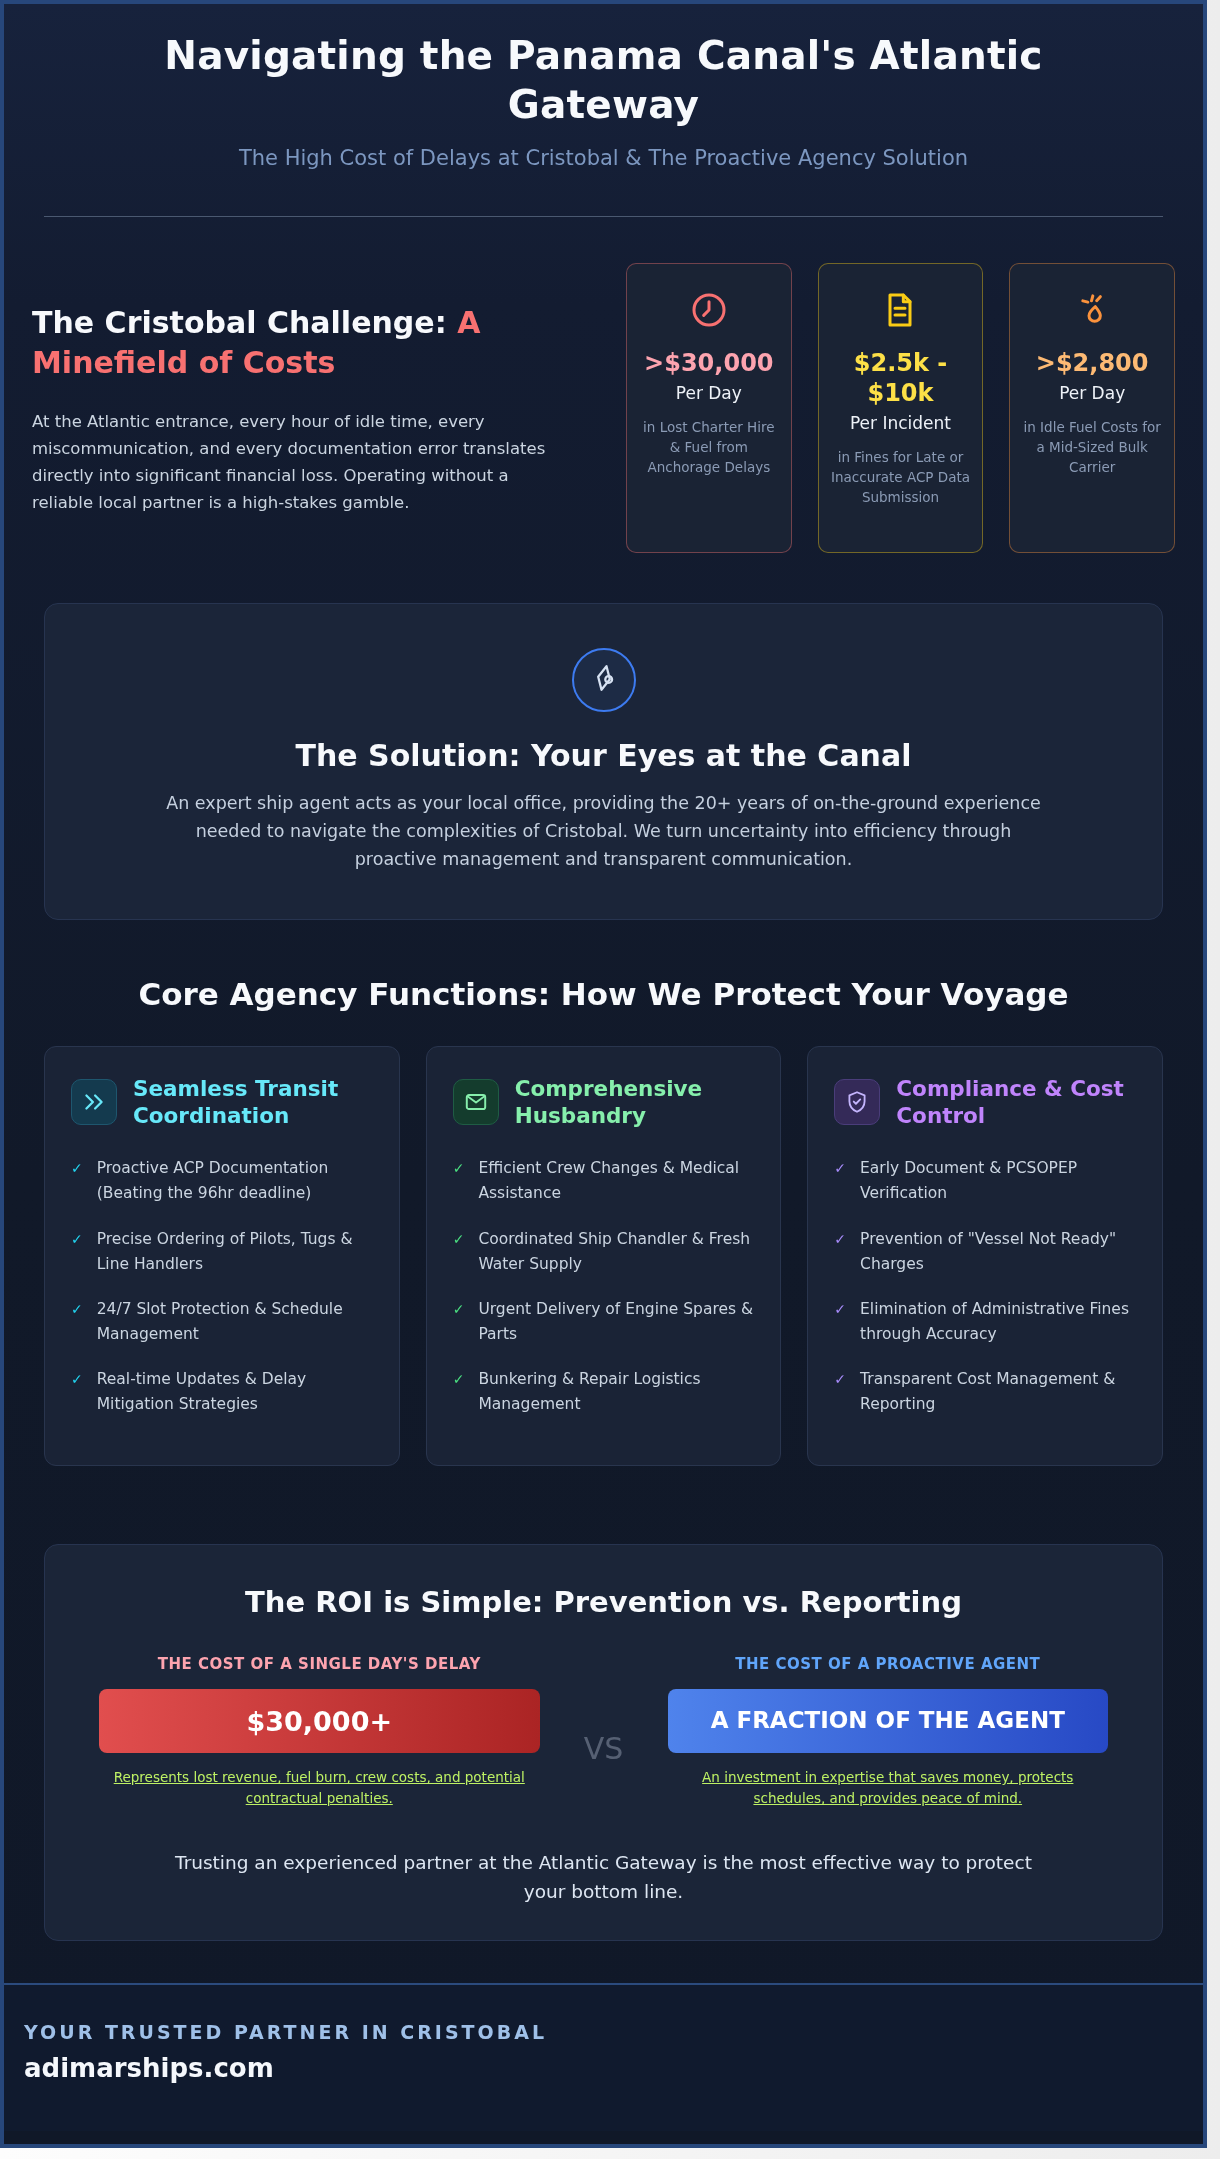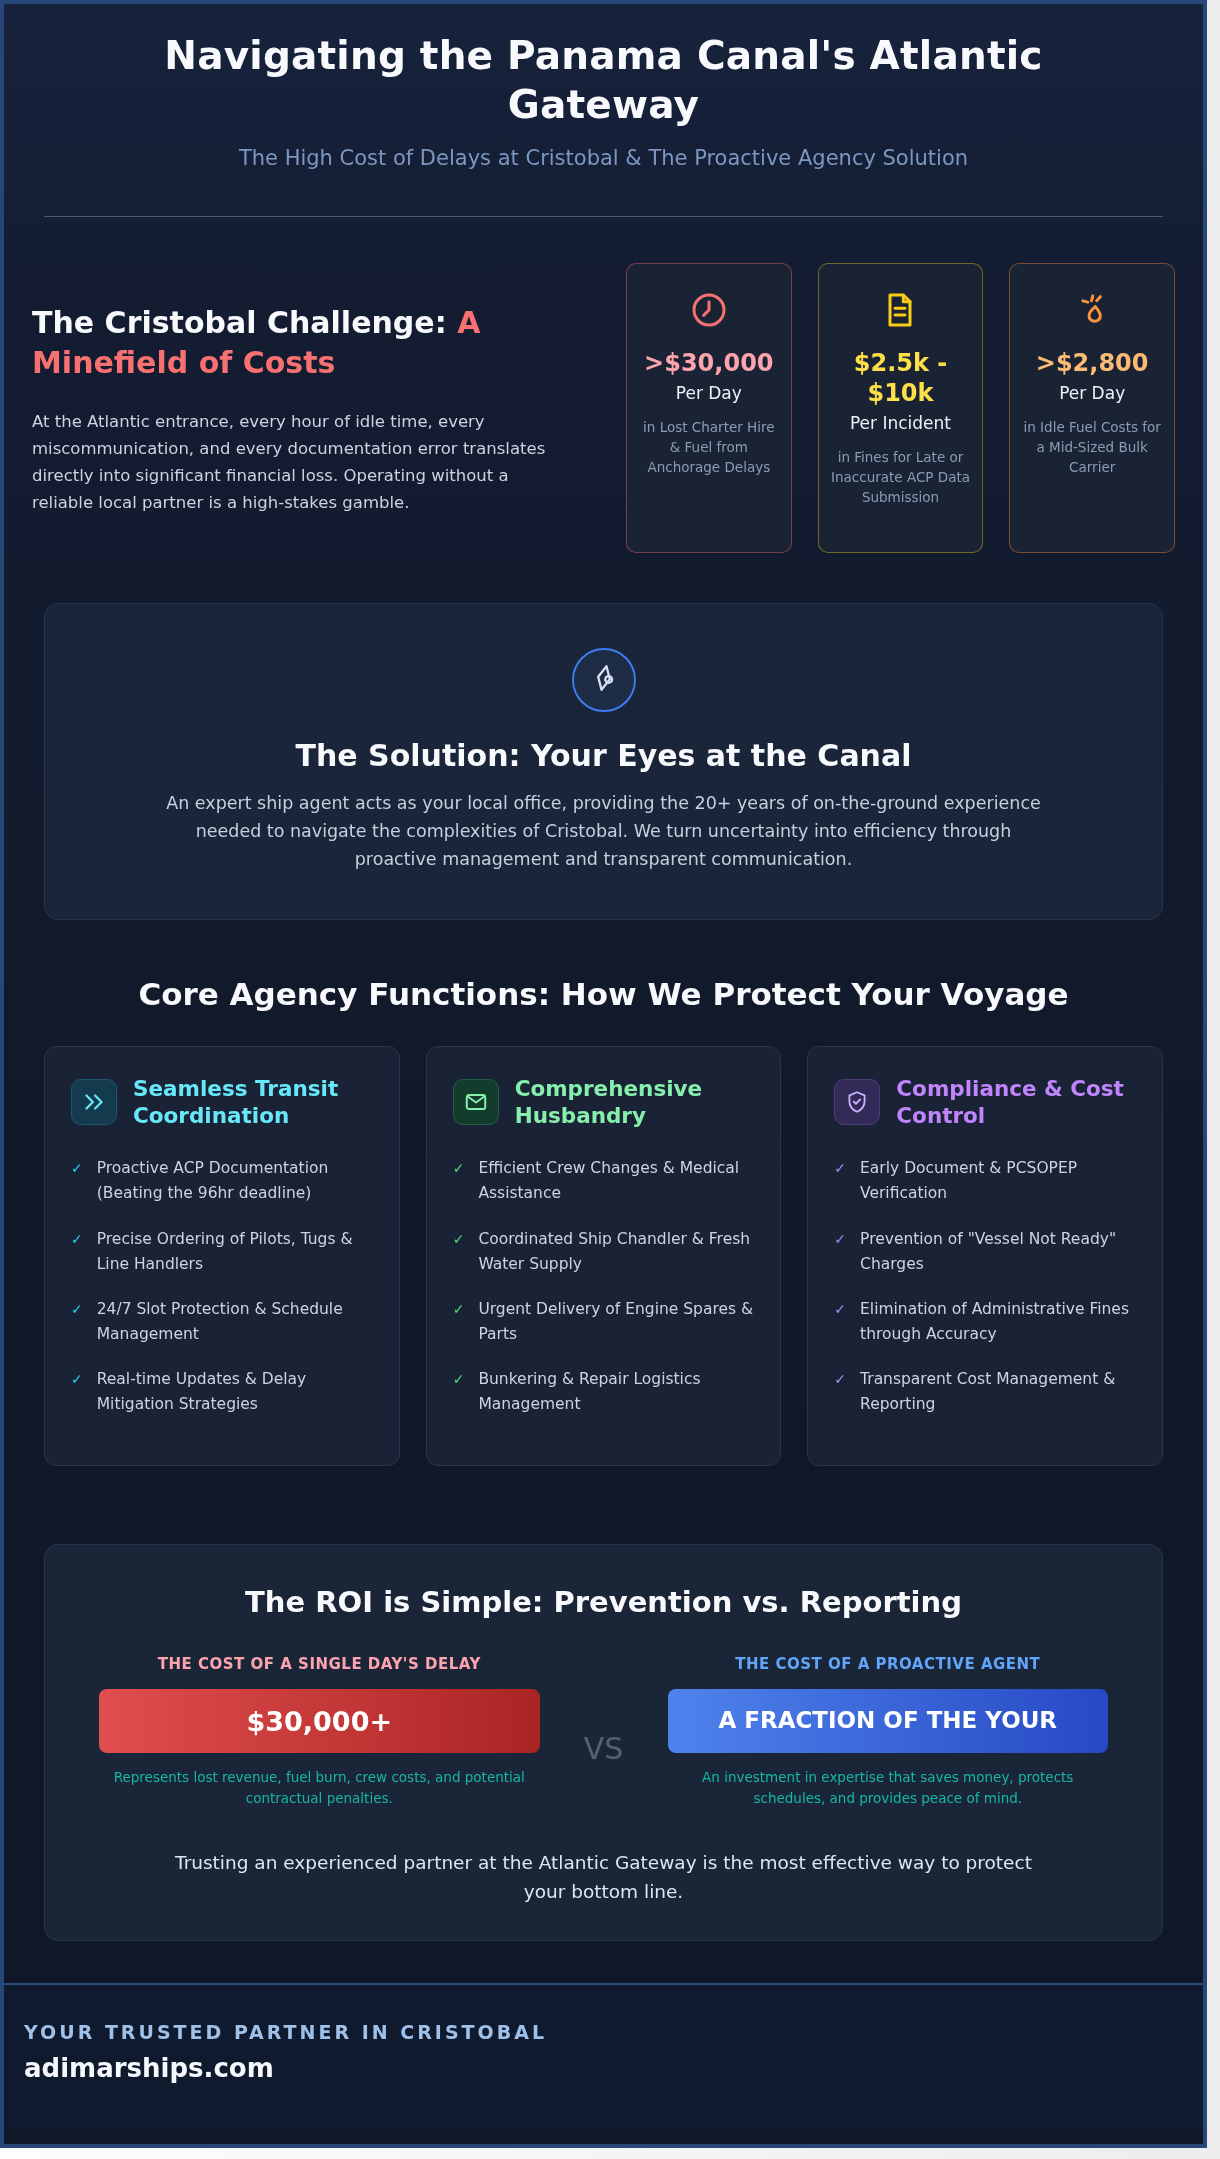--- a/index.html
+++ b/index.html
@@ -92,21 +92,21 @@
   .roi-label-red  { color: #fda4af; }
   .roi-label-blue { color: #60a5fa; }
   .roi-box {
     margin-top: 16px; border-radius: 8px; min-height: 64px;
     display: flex; align-items: center; justify-content: center;
     color: #ffffff; font-weight: bold; padding: 8px 18px;
   }
   .roi-box-red  { background: linear-gradient(90deg, #e14e4e, #ab2424); font-size: 27px; }
   .roi-box-blue { background: linear-gradient(90deg, #4f83ec, #2749c5); font-size: 23px; line-height: 1.3; }
   .roi-vs { padding-top: 76px; text-align: center; font-size: 30px; color: #566073; }
-  .roi-caption { margin: 14px auto 0; max-width: 430px; font-size: 13.5px; line-height: 1.55; color: #14b8a6; }
+  .roi-caption { margin: 14px auto 0; max-width: 430px; font-size: 13.5px; line-height: 1.55; color: #bef264; text-decoration: underline; }
   .roi-closing {
     margin: 40px auto 0; max-width: 900px; text-align: center;
     font-size: 18.5px; line-height: 1.55; color: #dde6f2;
   }
   
   .footer {
     margin-top: 42px; border-top: 2px solid #2b4b7e; background: #101a2e;
     text-align: left; padding: 36px 20px 48px;
   }
   .footer-tagline { font-size: 19px; font-weight: bold; letter-spacing: 3px; color: #9fc0e8; }
@@ -286,21 +286,21 @@
     <div class="roi-heading">The ROI is Simple: Prevention vs. Reporting</div>
     <div class="roi-grid">
       <div class="roi-col">
         <div class="roi-label roi-label-red">THE COST OF A SINGLE DAY'S DELAY</div>
         <div class="roi-box roi-box-red">$30,000+</div>
         <div class="roi-caption">Represents lost revenue, fuel burn, crew costs, and potential contractual penalties.</div>
       </div>
       <div class="roi-vs">VS</div>
       <div class="roi-col">
         <div class="roi-label roi-label-blue">THE COST OF A PROACTIVE AGENT</div>
-        <div class="roi-box roi-box-blue">A FRACTION OF THE YOUR</div>
+        <div class="roi-box roi-box-blue">A FRACTION OF THE AGENT</div>
         <div class="roi-caption">An investment in expertise that saves money, protects schedules, and provides peace of mind.</div>
       </div>
     </div>
     <div class="roi-closing">Trusting an experienced partner at the Atlantic Gateway is the most effective way to protect your bottom line.</div>
   </div>
 
   <div class="footer">
     <div class="footer-tagline">YOUR TRUSTED PARTNER IN CRISTOBAL</div>
     <div class="footer-site">adimarships.com</div>
   </div>

